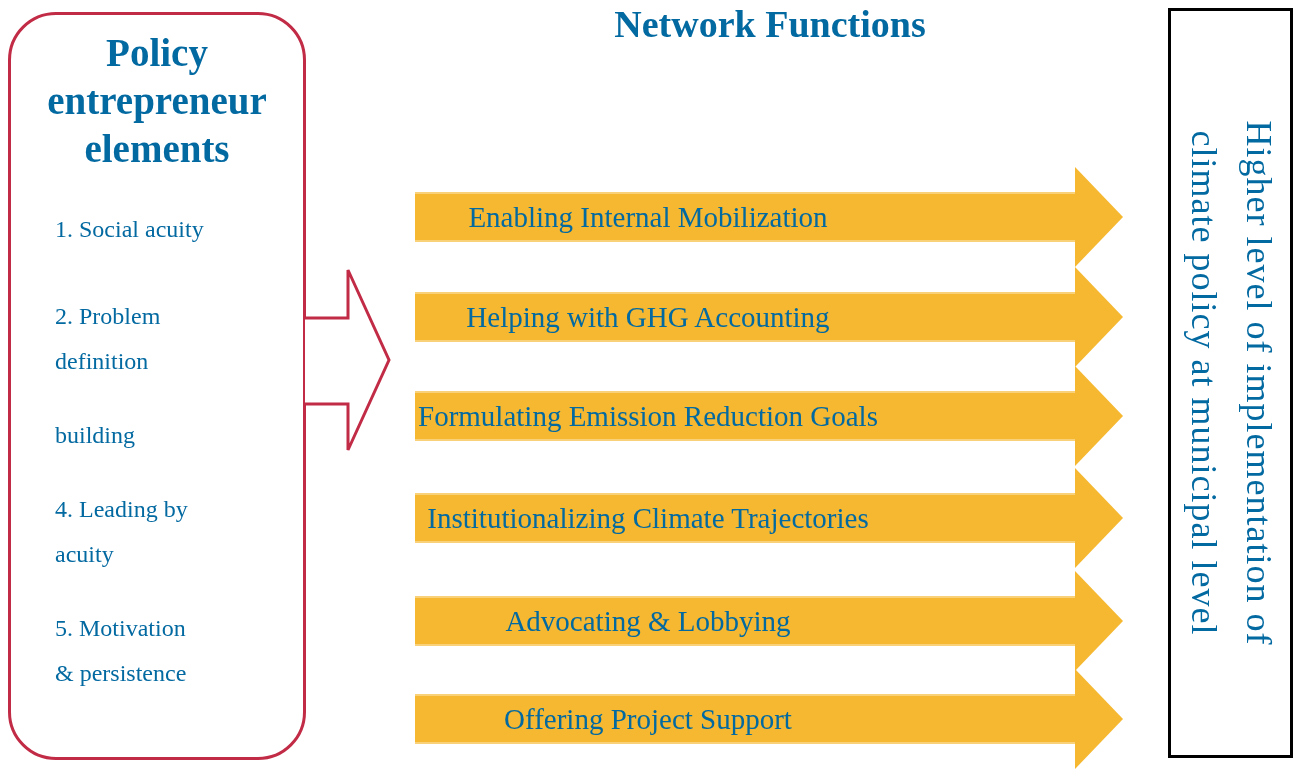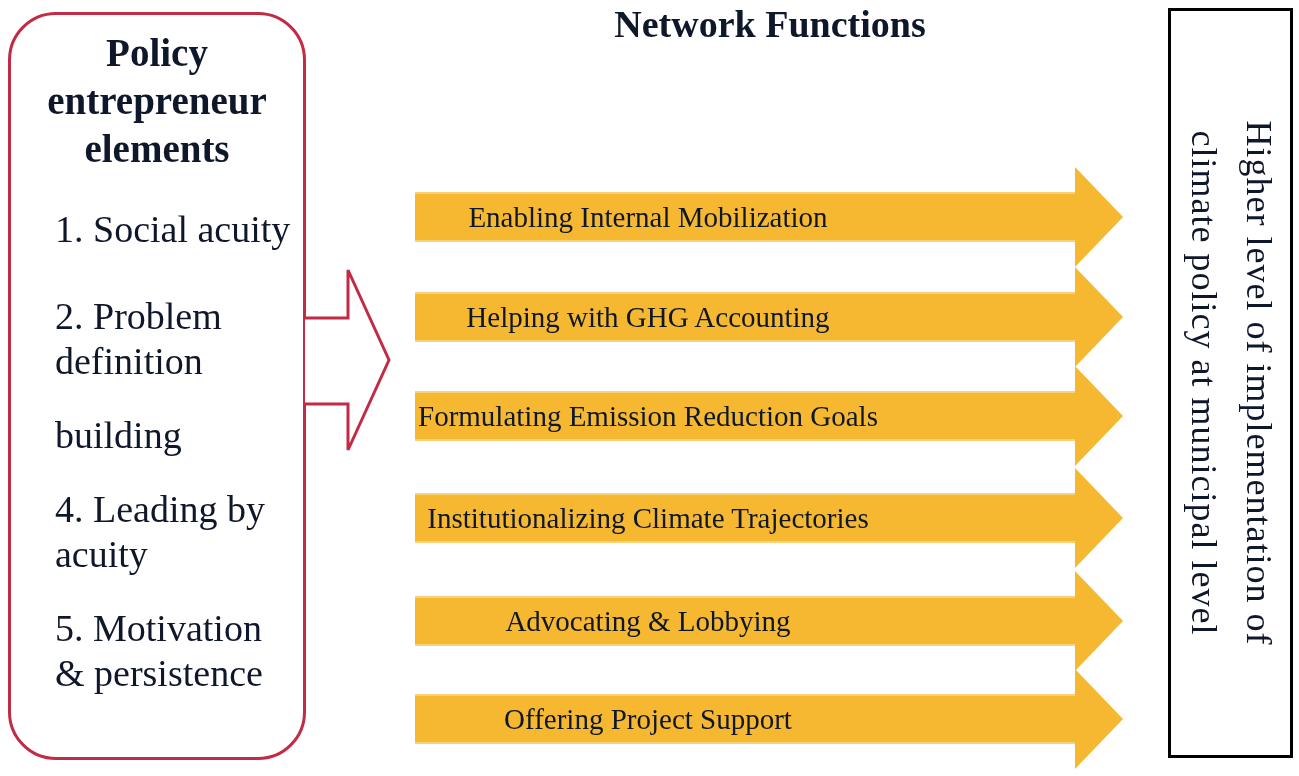--- a/index.html
+++ b/index.html
@@ -2,21 +2,21 @@
 <html><head>
 <meta charset="utf-8">
 <style>
   html, body { margin: 0; padding: 0; background: #ffffff; }
   .figure {
     position: relative;
     width: 1299px;
     height: 776px;
     background: #ffffff;
     font-family: "Liberation Serif", "DejaVu Serif", serif;
-    color: #0f172a;
+    color: #0369a1;
     overflow: hidden;
   }
 
   
   .left-box {
     position: absolute;
     left: 8px; top: 12px;
     width: 298px; height: 748px;
     border: 3px solid #C22B45;
     border-radius: 48px;
@@ -27,21 +27,21 @@
     margin: 14px 6px 0 6px;
     text-align: center;
     font-weight: bold;
     font-size: 39px;
     line-height: 48px;
   }
   .left-list {
     margin-top: 34px;
     padding-left: 44px;
     padding-right: 4px;
-    font-size: 38px;
+    font-size: 24px;
     line-height: 45px;
   }
   .left-list .item { margin: 0 0 42px 0; }
   .left-list .item.two-line { margin-bottom: 29px; }
   .left-list .item:last-child { margin-bottom: 1px; }
   .left-list .ln { display: block; }
 
   
   .callout-arrow-svg { position: absolute; left: 300px; top: 258px; }
 

